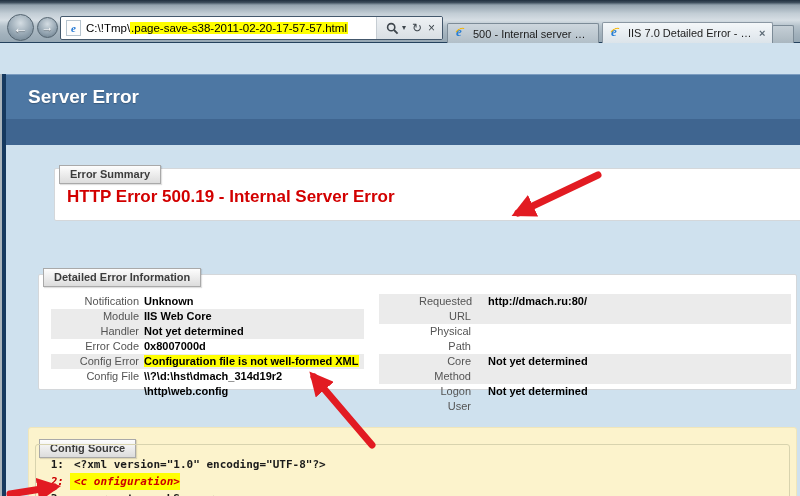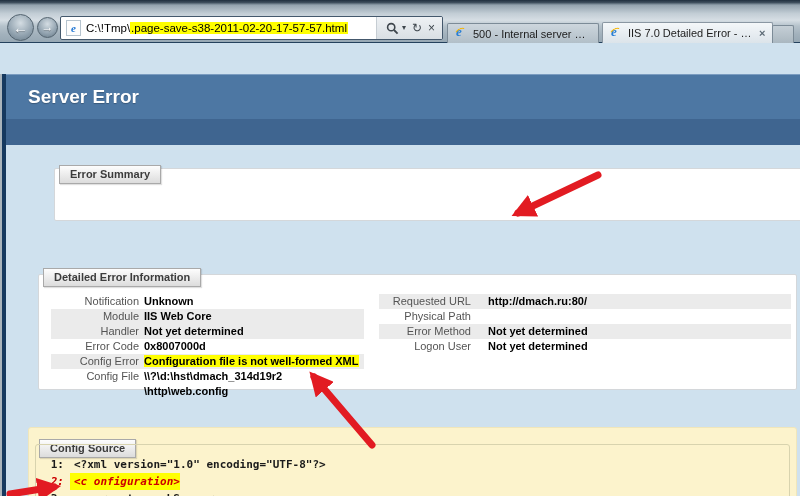--- a/index.html
+++ b/index.html
@@ -61,21 +61,21 @@
 
   #detailed { left:32px; top:129px; width:759px; height:116px; }
   #detailed .sec-tab { left:4px; top:-7px; }
   .dtable { position:absolute; top:19px; }
   .dtable.left { left:12px; width:313px; }
   .dtable.right { left:340px; width:412px; }
   .trow { display:flex; min-height:15px; line-height:15px; font-size:11px; }
   .trow.shaded { background:#ebebeb; }
   .lbl { color:#545454; text-align:right; flex:0 0 auto; }
   .dtable.left .lbl { width:88px; }
-  .dtable.right .lbl { width:92px; }
+  .dtable.right .lbl { width:92px;padding-left:40px; }
   .val { font-weight:bold; color:#000; white-space:pre-line; }
   .dtable.left .val { padding-left:5px; }
   .dtable.right .val { padding-left:17px;text-align:right; }
   .ylw { background:#ffff00; }
 
   #configsrc { left:22px; top:282px; width:769px; height:100px; background:#fcf3cc; border:1px solid #f0e6bb; border-radius:3px; }
   #configsrc .sec-tab { left:10px; top:11px; }
   .cs-inner { position:absolute; left:6px; top:16px; right:6px; height:67px; border:1px solid #d8d3ae; border-radius:3px; }
   .codelines { position:absolute; left:0; top:11px; width:100%; }
   .cline { display:flex; font-family:"DejaVu Sans Mono", monospace; font-size:11px; font-weight:bold;
@@ -132,20 +132,21 @@
     <div class="content">
       <div class="banner">
         <span>Server Error</span>
       </div>
       <div class="banner2"></div>
 
       <div class="canvas">
 
         <div class="panel" id="summary">
           <div class="sec-tab">Error Summary</div>
+          <div class="err-title">HTTP Error 500.19 - Internal Server Error</div>
         </div>
 
         <div class="panel" id="detailed">
           <div class="sec-tab">Detailed Error Information</div>
           <div class="dtable left">
               <div class="trow">
                 <span class="lbl">Notification</span>
                 <span class="val">Unknown</span>
               </div>
               <div class="trow shaded">
@@ -173,21 +174,21 @@
           <div class="dtable right">
               <div class="trow shaded">
                 <span class="lbl">Requested URL</span>
                 <span class="val">http://dmach.ru:80/</span>
               </div>
               <div class="trow">
                 <span class="lbl">Physical Path</span>
                 <span class="val"></span>
               </div>
               <div class="trow shaded">
-                <span class="lbl">Error Method</span>
+                <span class="lbl">Core Method</span>
                 <span class="val">Not yet determined</span>
               </div>
               <div class="trow">
                 <span class="lbl">Logon User</span>
                 <span class="val">Not yet determined</span>
               </div>
             </div>
         </div>
 
         <div class="panel" id="configsrc">

